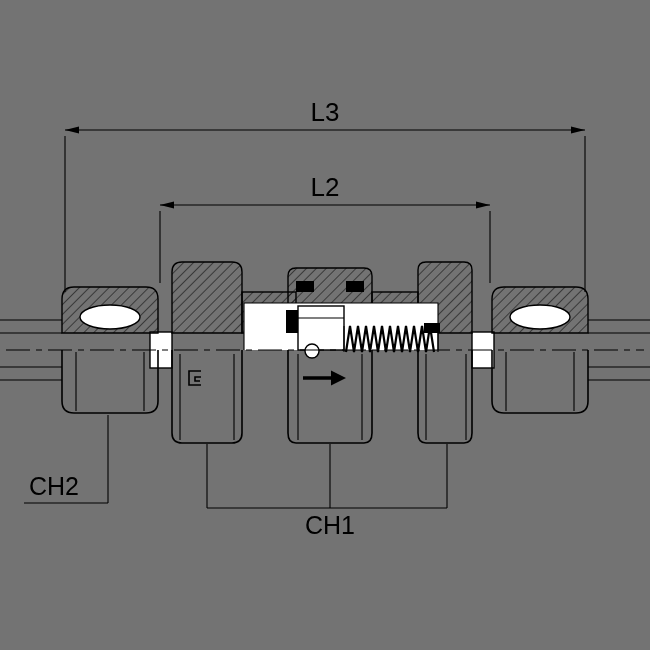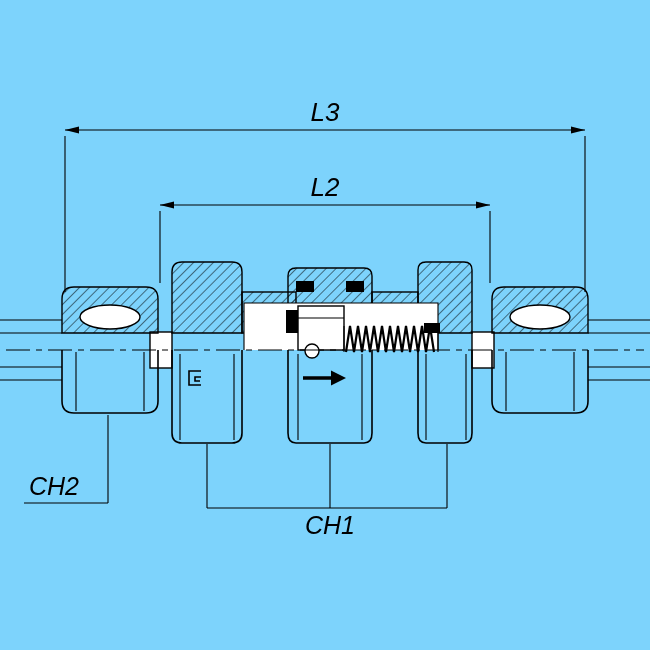--- a/index.html
+++ b/index.html
@@ -1,16 +1,16 @@
 <!DOCTYPE html>
 <html><head>
 <meta charset="utf-8">
 <style>
   html,body{margin:0;padding:0;background:#ffffff;}
-  .stage{width:650px;height:650px;background:#7dd3fc;position:relative;overflow:hidden;font-style:italic;}
+  .stage{width:650px;height:650px;background:#737373;position:relative;overflow:hidden;}
   svg{display:block;}
   text{font-family:"Liberation Sans", sans-serif;fill:#000;}
   .dim-label{font-size:26px;}
   .callout-label{font-size:25px;}
   .thin{stroke:#000;stroke-width:1.1;fill:none;}
   .outline{stroke:#000;stroke-width:1.6;fill:none;}
   .hatched{stroke:#000;stroke-width:1.4;fill:url(#hatch);}
   .whitefill{fill:#ffffff;stroke:#000;stroke-width:1.4;}
   .blackfill{fill:#000;stroke:none;}
 </style>

